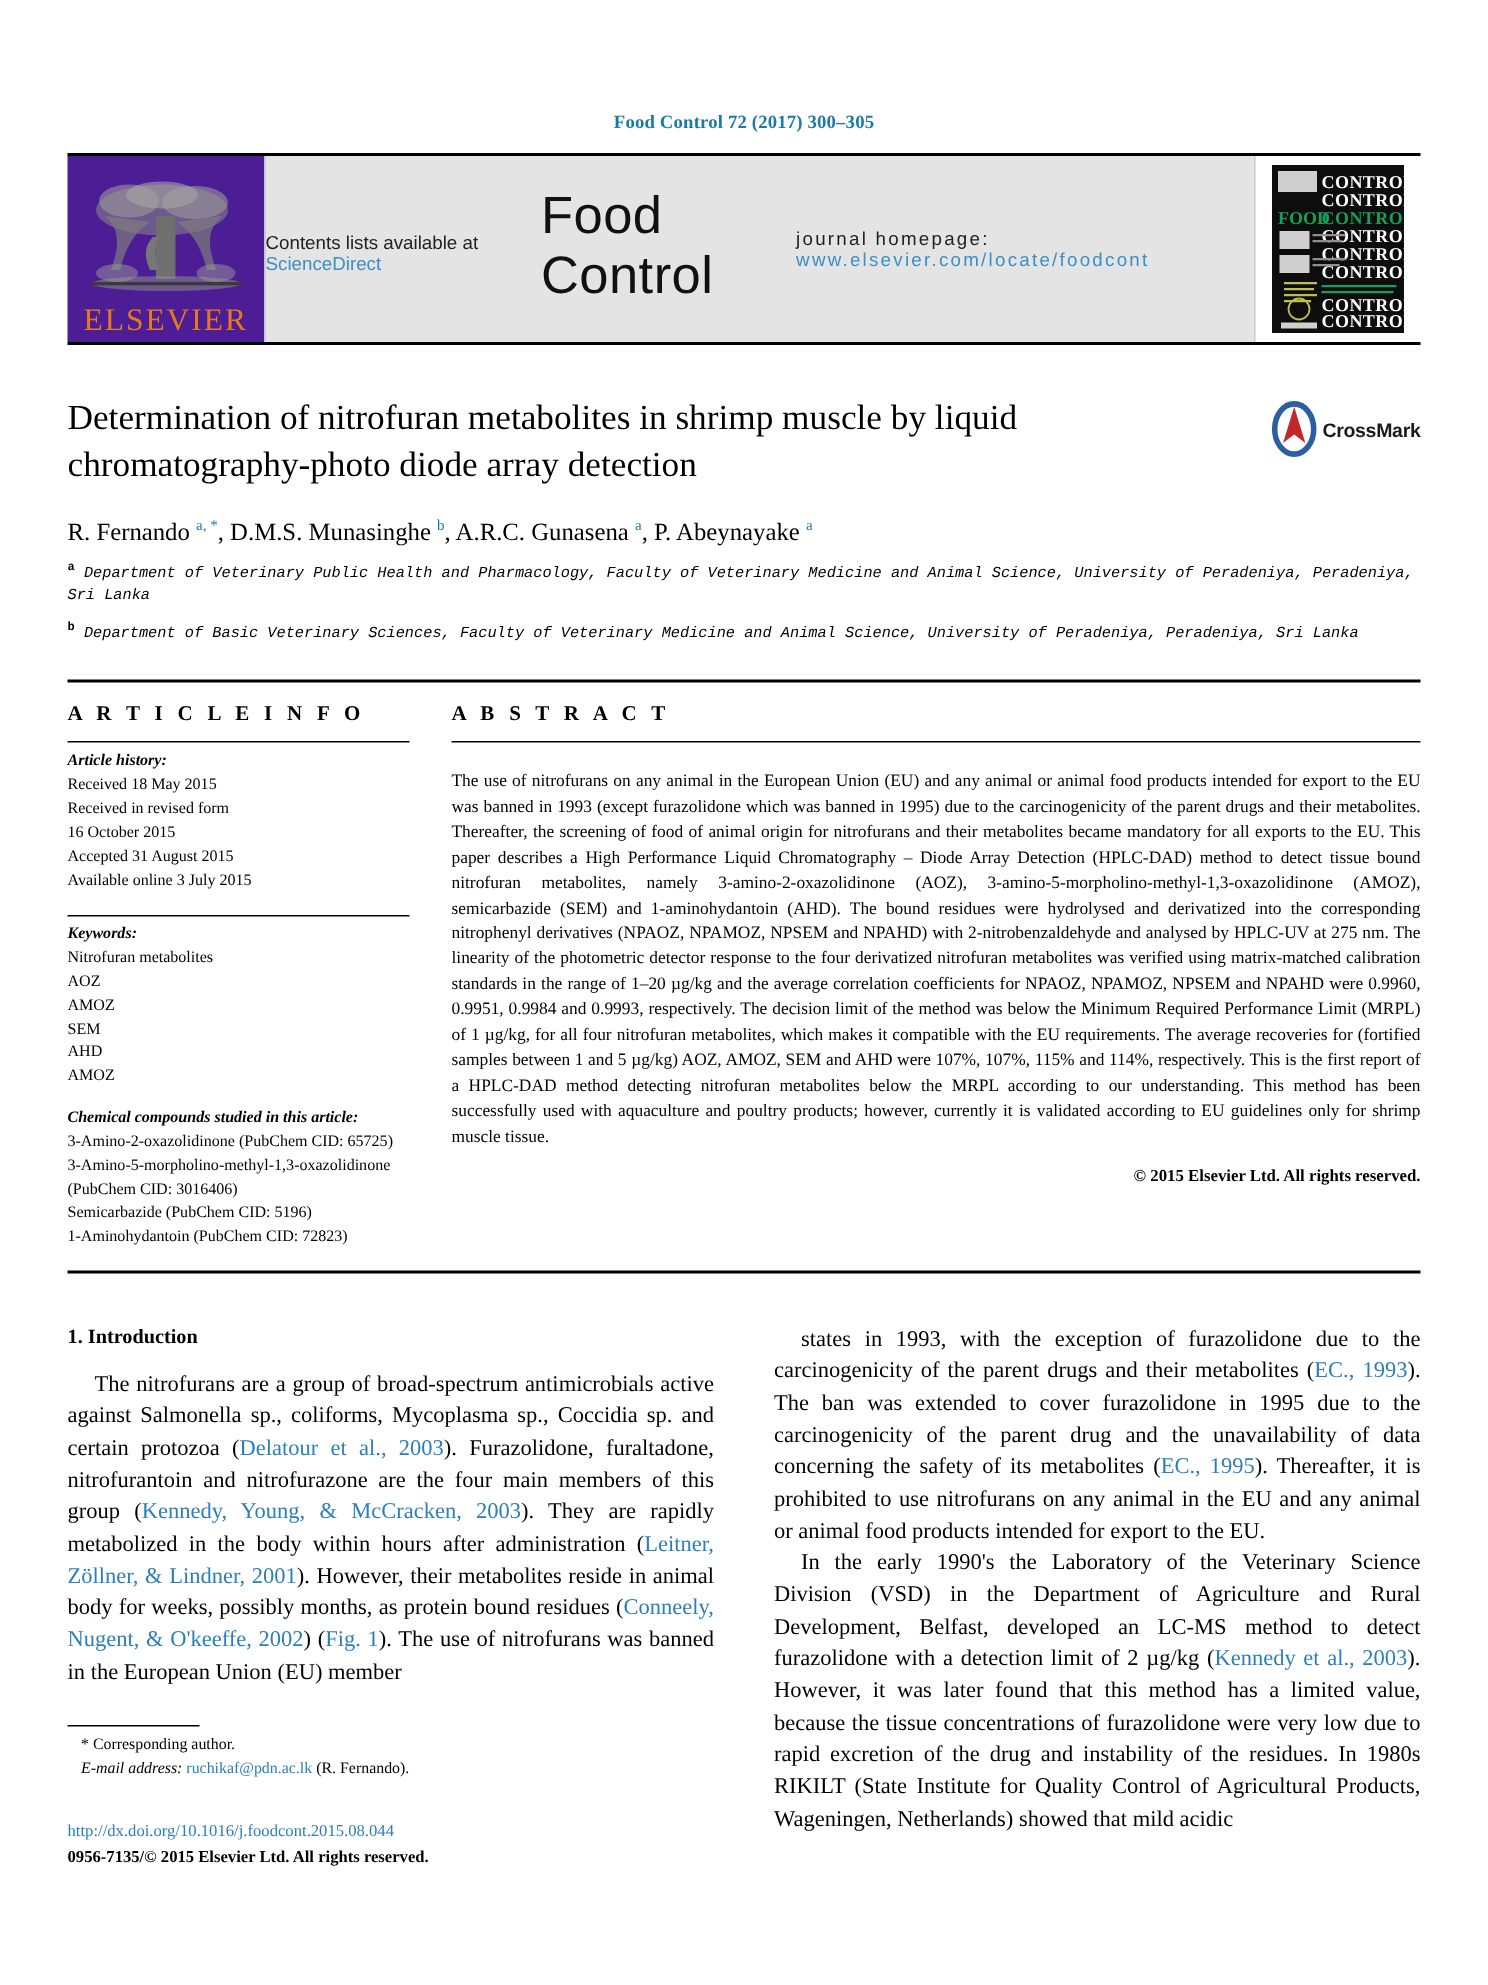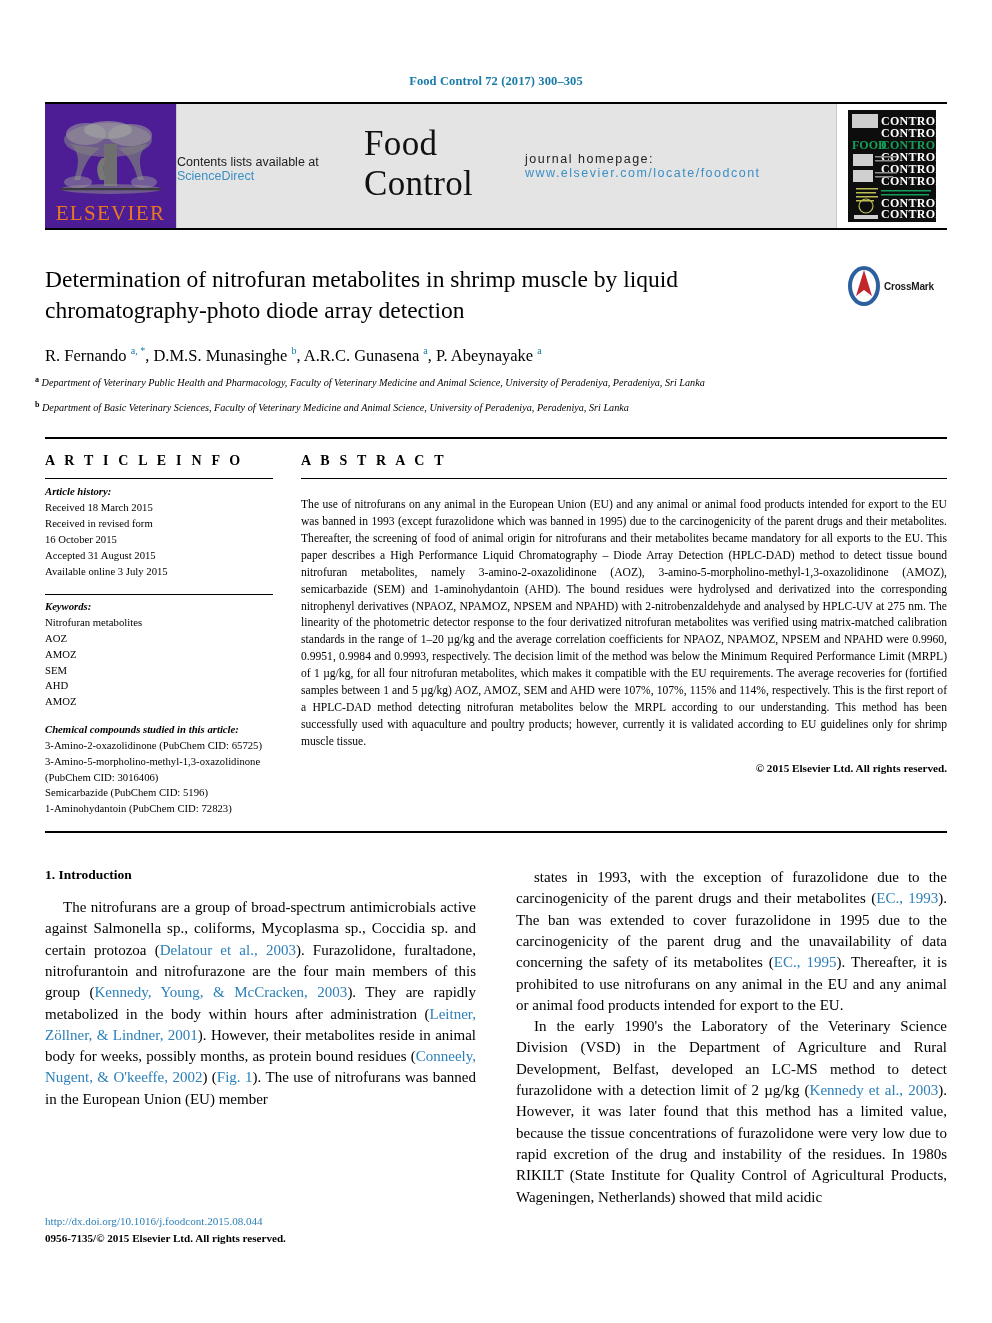--- a/index.html
+++ b/index.html
@@ -76,21 +76,21 @@
     position: relative;
   }
   .contents-line {
     font-family: "Liberation Sans", sans-serif;
     font-size: 12.5px;
     color: #222;
     margin-top: 6px;
   }
   .contents-line .sd-link { color: #3b8fc4; }
   .journal-name {
-    font-family: Liberation Serif, serif;
+    font-family: Liberation Sans, sans-serif;
     font-size: 35px;
     color: #111;
     margin: 16px 0 20px 0;
     letter-spacing: 0.3px;
   }
   .homepage-line {
     font-family: "Liberation Sans", sans-serif;
     font-size: 12.5px;
     letter-spacing: 1.5px;
     color: #222;
@@ -126,36 +126,36 @@
     right: 0;
     top: 0;
     width: 100px;
     height: 44px;
     display: flex;
     align-items: center;
     gap: 3px;
   }
   .crossmark-label {
     font-family: "Liberation Sans", sans-serif;
-    font-size: 10px;
+    font-size: 13px;
     font-weight: bold;
     color: #1a1a1a;
     letter-spacing: -0.2px;
   }
 
   .authors {
     margin: 18px 45px 0 45px;
     font-family: "Liberation Serif", serif;
     font-size: 16.5px;
     line-height: 1.25;
   }
   .authors sup { color: #1a7aa8; font-size: 10px; }
   .affil {
-    margin: 8px 45px 0 35px;
-    font-family: Liberation Serif, serif;
+    margin: 8px 45px 0 45px;
+    font-family: Liberation Mono, monospace;
     font-style: italic;
     font-size: 10.2px;
     line-height: 1.42;
   }
   .affil sup { font-style: normal; font-weight: bold; font-size: 8px; }
 
   
   .band {
     margin: 22px 45px 0 45px;
     border-top: 2.6px solid #000;
@@ -351,21 +351,21 @@
     <sup>b</sup> <span>Department of Basic Veterinary Sciences, Faculty of Veterinary Medicine and Animal Science, University of Peradeniya, Peradeniya, Sri Lanka</span>
   </div>
 
   <div class="band">
 
     <div class="col-info">
       <div class="sect-head">A R T I C L E   I N F O</div>
       <div class="rule"></div>
       <div class="info-body">
         <div class="info-label">Article history:</div>
-        <div>Received 18 March 2015</div>
+        <div>Received 18 May 2015</div>
         <div>Received in revised form</div>
         <div>16 October 2015</div>
         <div>Accepted 31 August 2015</div>
         <div>Available online 3 July 2015</div>
         <div class="info-gap"></div>
         <div class="info-rule"></div>
         <div class="info-label">Keywords:</div>
         <div>Nitrofuran metabolites</div>
         <div>AOZ</div>
         <div>AMOZ</div>
@@ -395,19 +395,30 @@
     <div class="bcol">
       <h2 class="body-h2">1. Introduction</h2>
       <p class="body-p">The nitrofurans are a group of broad-spectrum antimicrobials active against Salmonella sp., coliforms, Mycoplasma sp., Coccidia sp. and certain protozoa (<span class="ref">Delatour et al., 2003</span>). Furazolidone, furaltadone, nitrofurantoin and nitrofurazone are the four main members of this group (<span class="ref">Kennedy, Young, &amp; McCracken, 2003</span>). They are rapidly metabolized in the body within hours after administration (<span class="ref">Leitner, Zöllner, &amp; Lindner, 2001</span>). However, their metabolites reside in animal body for weeks, possibly months, as protein bound residues (<span class="ref">Conneely, Nugent, &amp; O'keeffe, 2002</span>) (<span class="ref">Fig. 1</span>). The use of nitrofurans was banned in the European Union (EU) member</p>
     </div>
     <div class="bcol">
       <p class="body-p">states in 1993, with the exception of furazolidone due to the carcinogenicity of the parent drugs and their metabolites (<span class="ref">EC., 1993</span>). The ban was extended to cover furazolidone in 1995 due to the carcinogenicity of the parent drug and the unavailability of data concerning the safety of its metabolites (<span class="ref">EC., 1995</span>). Thereafter, it is prohibited to use nitrofurans on any animal in the EU and any animal or animal food products intended for export to the EU.</p>
       <p class="body-p">In the early 1990's the Laboratory of the Veterinary Science Division (VSD) in the Department of Agriculture and Rural Development, Belfast, developed an LC-MS method to detect furazolidone with a detection limit of 2 µg/kg (<span class="ref">Kennedy et al., 2003</span>). However, it was later found that this method has a limited value, because the tissue concentrations of furazolidone were very low due to rapid excretion of the drug and instability of the residues. In 1980s RIKILT (State Institute for Quality Control of Agricultural Products, Wageningen, Netherlands) showed that mild acidic</p>
     </div>
   </div>
 
+  <div class="footnote">
+    <div class="footnote-rule"></div>
+    <div class="footnote-text">
+      <div>* Corresponding author.</div>
+      <div>
+        <span class="fn-ital">E-mail address:</span>
+        <span class="doi-link">ruchikaf@pdn.ac.lk</span>
+        <span>(R. Fernando).</span>
+      </div>
+    </div>
+  </div>
 
   <div class="doi-block">
     <div class="doi-link">http://dx.doi.org/10.1016/j.foodcont.2015.08.044</div>
     <div class="issn-line">0956-7135/© 2015 Elsevier Ltd. All rights reserved.</div>
   </div>
 
 </div>
 
 </body></html>

